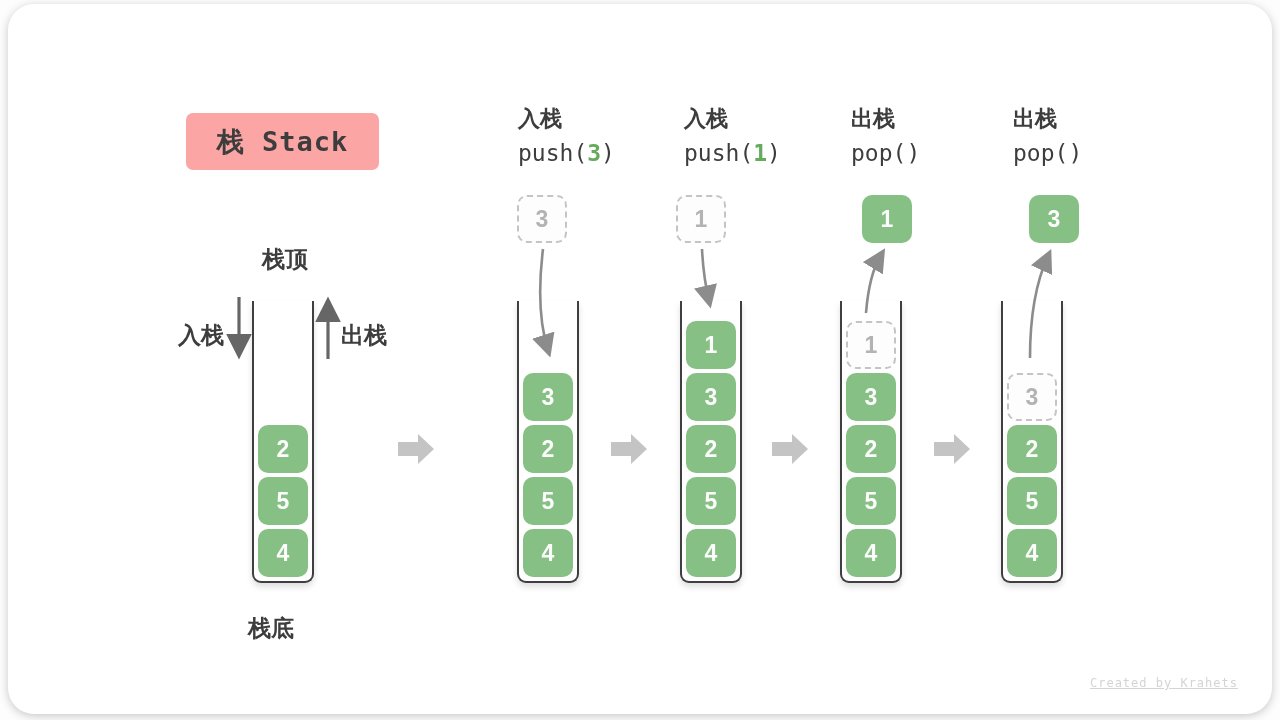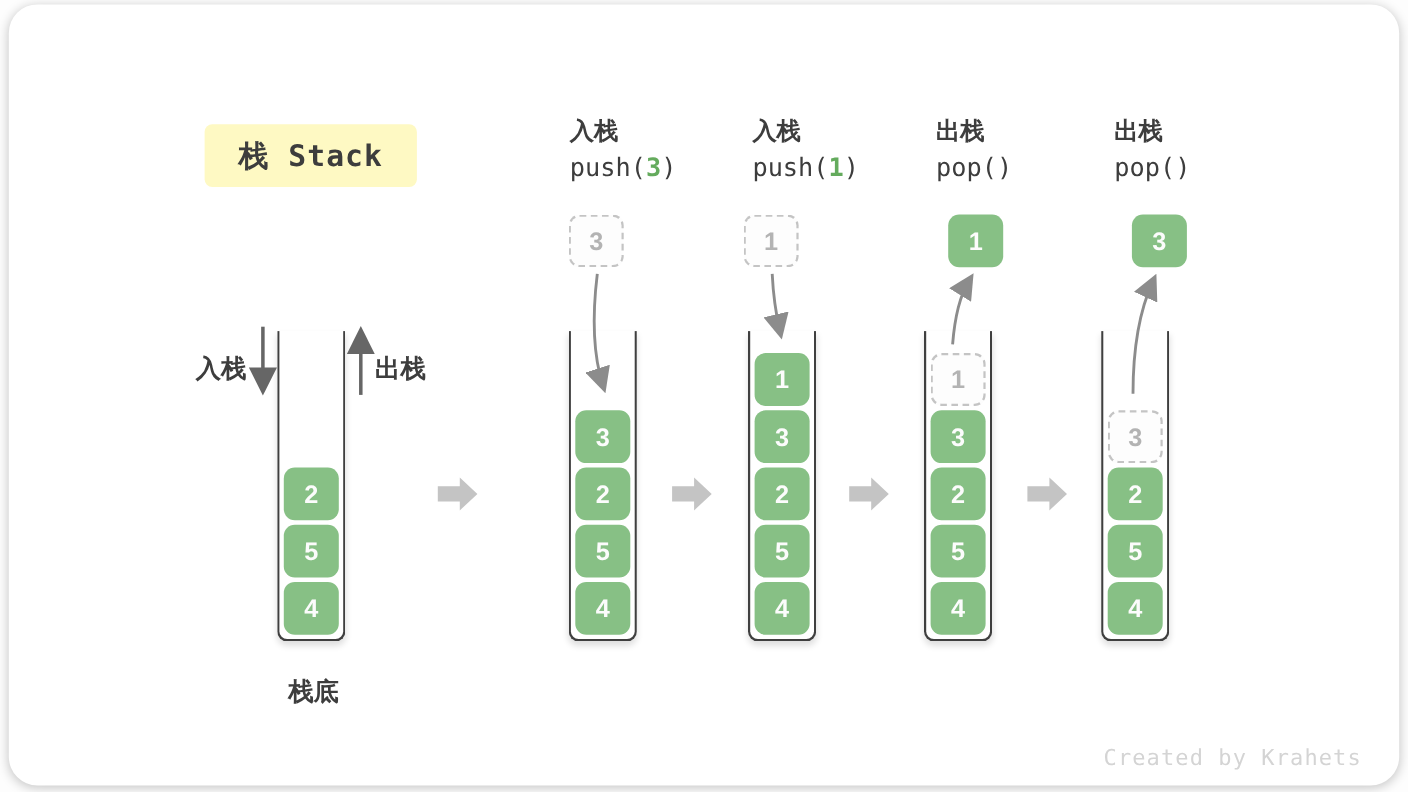--- a/index.html
+++ b/index.html
@@ -7,21 +7,21 @@
     position: relative; width: 1280px; height: 720px; overflow: hidden;
     font-family: "Liberation Sans", "DejaVu Sans", sans-serif; color: #3d3d3d;
   }
   .card {
     position: absolute; left: 8px; top: 4px; width: 1264px; height: 710px;
     background: #ffffff; border-radius: 26px;
     box-shadow: 0 2px 10px rgba(0,0,0,0.22);
   }
   .title-badge {
     position: absolute; left: 186px; top: 113px; width: 193px; height: 57px;
-    background: #fef9c3; border-radius: 7px;
+    background: #fca5a5; border-radius: 7px;
     display: flex; align-items: center; justify-content: center;
     font-family: "DejaVu Sans Mono", "DejaVu Sans", monospace;
     font-size: 27px; font-weight: 700; color: #3d3d3d; letter-spacing: 1px;
   }
   .cjk-label {
     position: absolute; font-size: 23px; font-weight: 700; color: #3d3d3d;
     white-space: nowrap;
   }
   .center100 { width: 120px; text-align: center; }
   .col-header { position: absolute; top: 104px; }
@@ -51,33 +51,35 @@
   }
   .fbox {
     position: absolute; width: 50px; height: 48px; border-radius: 10px;
     display: flex; align-items: center; justify-content: center;
     font-size: 23px; font-weight: 700; box-sizing: border-box;
   }
   .fbox.solid { background: #87c085; color: #fcfcfc; }
   .overlay { position: absolute; left: 0; top: 0; pointer-events: none; }
   .watermark {
     position: absolute; top: 676px; right: 42px;
-    font-family: "DejaVu Sans Mono", monospace; font-size: 20px; color: #d4d4d4;
+    font-family: "DejaVu Sans Mono", monospace; font-size: 12px; color: #d4d4d4;
     letter-spacing: 1px;
+    text-decoration: underline;
   }
 </style>
 </head>
 <body>
 
 <div class="page">
   <div class="card"></div>
 
   <div class="title-badge">栈 Stack</div>
 
-  <div class="cjk-label center100" style="left:225px; top:613px;">栈底</div>
+  <div class="cjk-label center100" style="left:225px; top:244px;">栈顶</div>
+  <div class="cjk-label center100" style="left:211px; top:613px;">栈底</div>
 
   <div class="cjk-label" style="left:178px; top:320px;">入栈</div>
   <div class="cjk-label" style="left:341px; top:320px;">出栈</div>
 
   <div class="col-header" style="left:518px;">
     <div class="op">入栈</div>
     <div class="code"><span>push(</span><span class="arg">3</span><span>)</span></div>
   </div>
   <div class="col-header" style="left:684px;">
     <div class="op">入栈</div>

